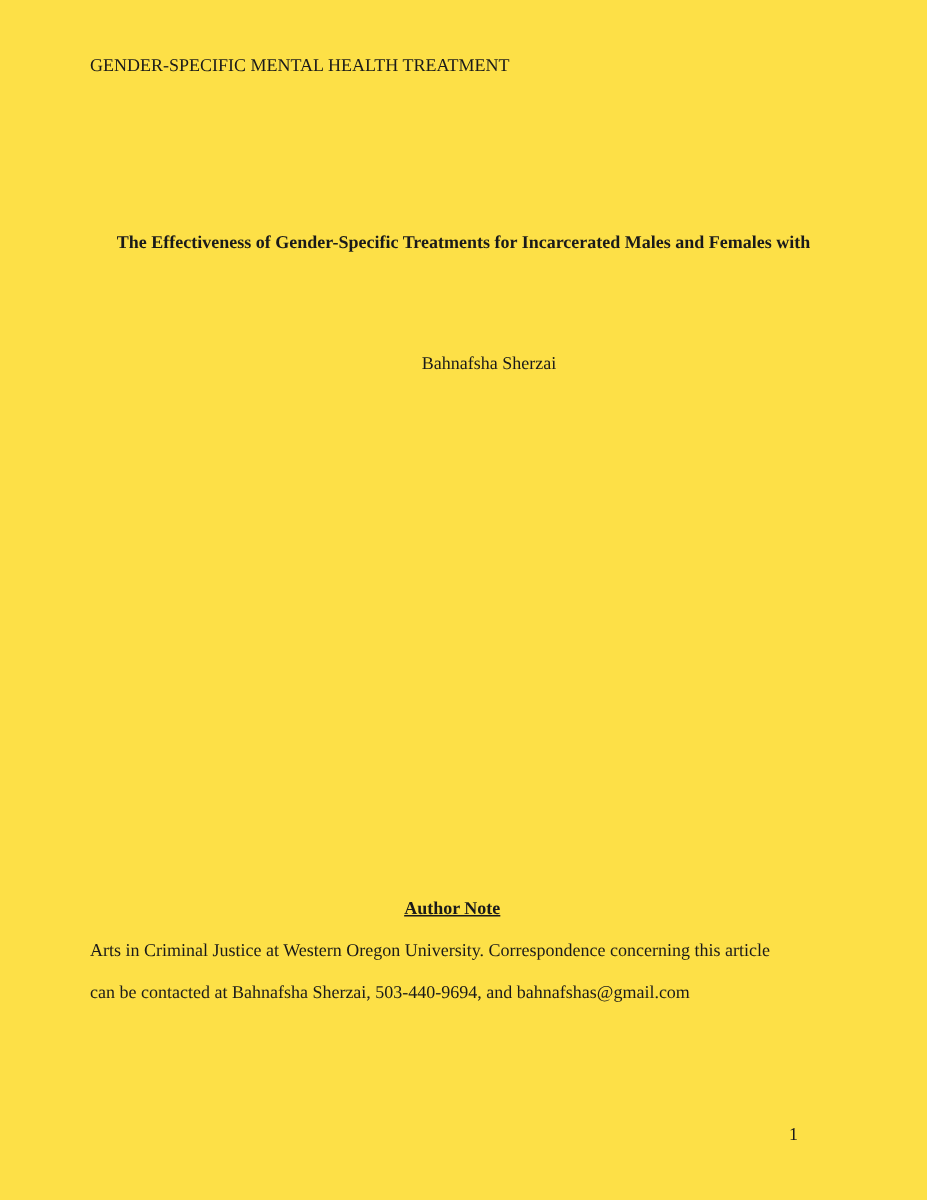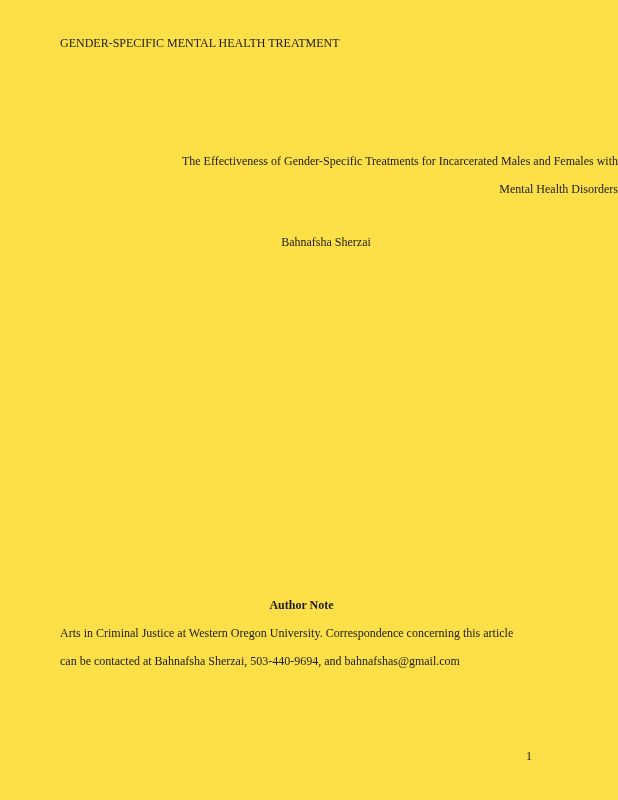--- a/index.html
+++ b/index.html
@@ -22,40 +22,41 @@
     position: absolute;
     left: 60px;
     top: 29px;
     white-space: nowrap;
   }
   .title-block {
     position: absolute;
     left: 0;
     right: 0;
     top: 147px;
-    text-align: right;
-    font-weight: normal;
+    text-align: center;
+    font-weight: bold;
   }
   .byline-block {
     position: absolute;
     left: 0;
     right: 0;
     top: 228px;
     text-align: center;
     margin-left: 34px;
   }
   .author-note-block {
     position: absolute;
     left: 60px;
     right: 75px;
     top: 591px;
   }
   .author-note-heading {
     text-align: center;
     font-weight: bold;
+    text-decoration: underline;
   }
   .note-line {
     white-space: nowrap;
   }
   .note-line.first {
     text-indent: 32px;
   }
   .page-number {
     position: absolute;
     right: 86px;
@@ -64,21 +65,20 @@
 </style>
 </head>
 <body>
 
 <div class="page">
 
   <div class="running-head">GENDER-SPECIFIC MENTAL HEALTH TREATMENT</div>
 
   <div class="title-block">
     <div>The Effectiveness of Gender-Specific Treatments for Incarcerated Males and Females with</div>
-    <div>Mental Health Disorders</div>
   </div>
 
   <div class="byline-block">
     <div>Bahnafsha Sherzai</div>
   </div>
 
   <div class="author-note-block">
     <div class="author-note-heading">Author Note</div>
     <div class="note-line">Arts in Criminal Justice at Western Oregon University. Correspondence concerning this article</div>
     <div class="note-line">can be contacted at Bahnafsha Sherzai, 503-440-9694, and bahnafshas@gmail.com</div>

